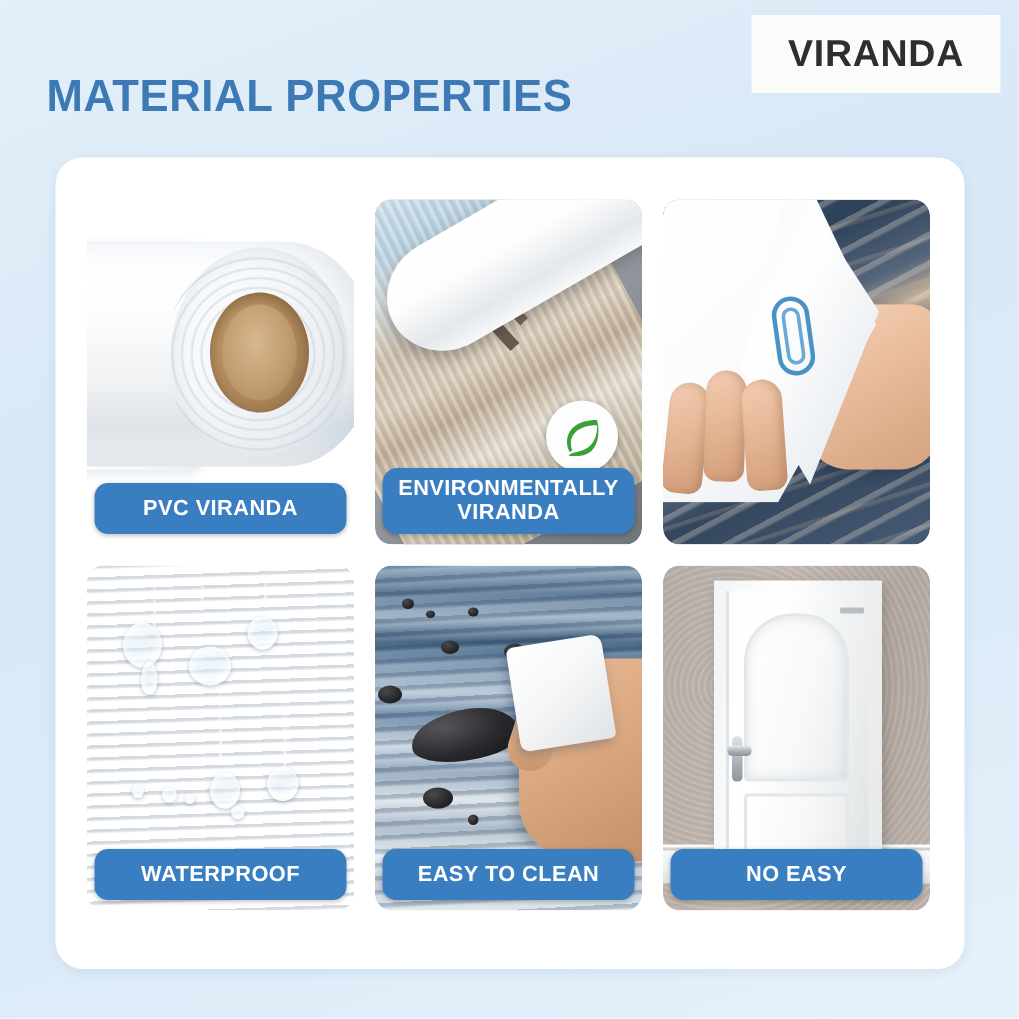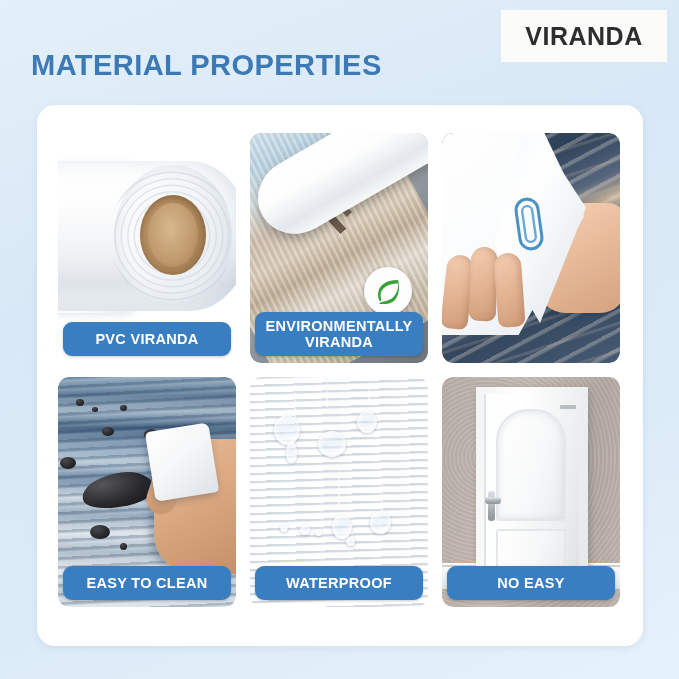--- a/index.html
+++ b/index.html
@@ -105,21 +105,21 @@
     border-radius: 9px;
     color: #ffffff;
     font-size: 14.5px;
     font-weight: bold;
     letter-spacing: 0.3px;
     text-align: center;
     padding: 9px 4px;
     line-height: 1.12;
     box-shadow: 0 1px 3px rgba(0,0,0,0.22);
   }
-  .tile-label.two-line { padding: 6px 4px; }
+  .tile-label.two-line { padding: 6px 4px; border-radius: 10px; }
 
   
   .pvc-bg {
     position: absolute; inset: 0;
     background: #ffffff;
   }
   .pvc-roll {
     position: absolute;
     left: -14px; top: 28px;
     width: 206px; height: 150px;
@@ -525,40 +525,20 @@
         <div class="adh-hand-l">
           <div class="finger" style="left:0px;  top:16px; transform:rotate(6deg);"></div>
           <div class="finger" style="left:26px; top:8px;  transform:rotate(2deg);"></div>
           <div class="finger" style="left:52px; top:14px; transform:rotate(-4deg);"></div>
         </div>
       </div>
     </div>
 
     <div class="tile">
       <div class="tile-photo">
-        <div class="ec-bg"></div>
-        <div class="ec-grain"></div>
-        <div class="stain" style="left:18px; top:22px; width:8px;  height:7px;"></div>
-        <div class="stain" style="left:34px; top:30px; width:6px;  height:5px;"></div>
-        <div class="stain" style="left:44px; top:50px; width:12px; height:9px;"></div>
-        <div class="stain" style="left:86px; top:52px; width:14px; height:11px;"></div>
-        <div class="stain" style="left:62px; top:28px; width:7px;  height:6px;"></div>
-        <div class="stain-big"></div>
-        <div class="stain" style="left:2px;  top:80px; width:16px; height:12px;"></div>
-        <div class="stain" style="left:32px; top:148px;width:20px; height:14px;"></div>
-        <div class="stain" style="left:62px; top:166px;width:7px;  height:7px;"></div>
-        <div class="ec-hand"></div>
-        <div class="ec-thumb"></div>
-        <div class="ec-cloth"></div>
-      </div>
-      <div class="tile-label">EASY TO CLEAN</div>
-    </div>
-
-    <div class="tile">
-      <div class="tile-photo">
         <div class="wp-bg"></div>
         <div class="wp-grain"></div>
         <div class="trail" style="left:44px; top:0px;   height:42px;"></div>
         <div class="trail" style="left:76px; top:0px;   height:30px;"></div>
         <div class="trail" style="left:118px;top:0px;   height:28px;"></div>
         <div class="trail" style="left:131px;top:78px;  height:58px;"></div>
         <div class="trail" style="left:88px; top:70px;  height:62px;"></div>
         <div class="drop" style="left:24px; top:38px; width:26px; height:30px;"></div>
         <div class="drop" style="left:68px; top:54px; width:28px; height:26px;"></div>
         <div class="drop" style="left:107px;top:34px; width:20px; height:22px;"></div>
@@ -568,20 +548,40 @@
         <div class="drop" style="left:30px; top:146px;width:8px;  height:9px;"></div>
         <div class="drop" style="left:50px; top:148px;width:10px; height:10px;"></div>
         <div class="drop" style="left:65px; top:152px;width:7px;  height:7px;"></div>
         <div class="drop" style="left:96px; top:160px;width:9px;  height:9px;"></div>
       </div>
       <div class="tile-label">WATERPROOF</div>
     </div>
 
     <div class="tile">
       <div class="tile-photo">
+        <div class="ec-bg"></div>
+        <div class="ec-grain"></div>
+        <div class="stain" style="left:18px; top:22px; width:8px;  height:7px;"></div>
+        <div class="stain" style="left:34px; top:30px; width:6px;  height:5px;"></div>
+        <div class="stain" style="left:44px; top:50px; width:12px; height:9px;"></div>
+        <div class="stain" style="left:86px; top:52px; width:14px; height:11px;"></div>
+        <div class="stain" style="left:62px; top:28px; width:7px;  height:6px;"></div>
+        <div class="stain-big"></div>
+        <div class="stain" style="left:2px;  top:80px; width:16px; height:12px;"></div>
+        <div class="stain" style="left:32px; top:148px;width:20px; height:14px;"></div>
+        <div class="stain" style="left:62px; top:166px;width:7px;  height:7px;"></div>
+        <div class="ec-hand"></div>
+        <div class="ec-thumb"></div>
+        <div class="ec-cloth"></div>
+      </div>
+      <div class="tile-label">EASY TO CLEAN</div>
+    </div>
+
+    <div class="tile">
+      <div class="tile-photo">
         <div class="door-bg"></div>
         <div class="door-wall-texture"></div>
         <div class="door-baseboard"></div>
         <div class="door-floor-line"></div>
         <div class="door-frame"></div>
         <div class="door-slab"></div>
         <div class="door-panel-top"></div>
         <div class="door-panel-bot"></div>
         <div class="door-hinge"></div>
         <div class="door-handle-plate"></div>

